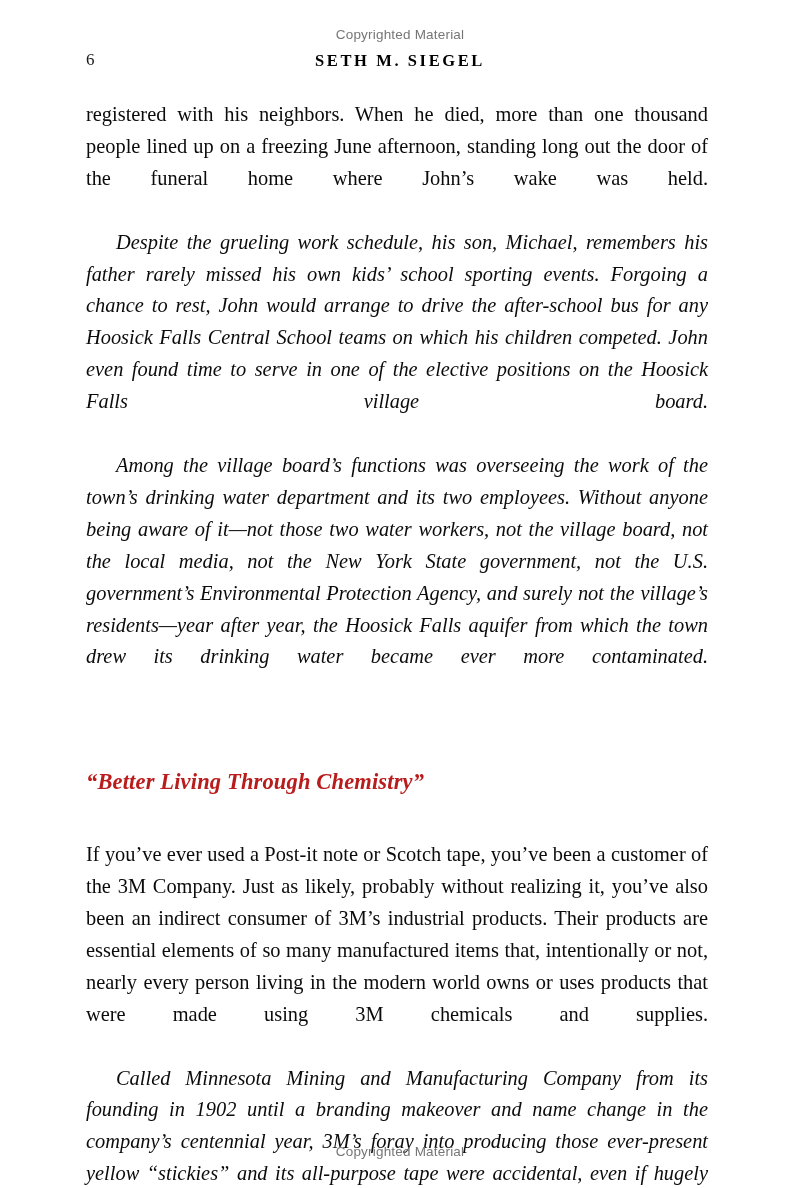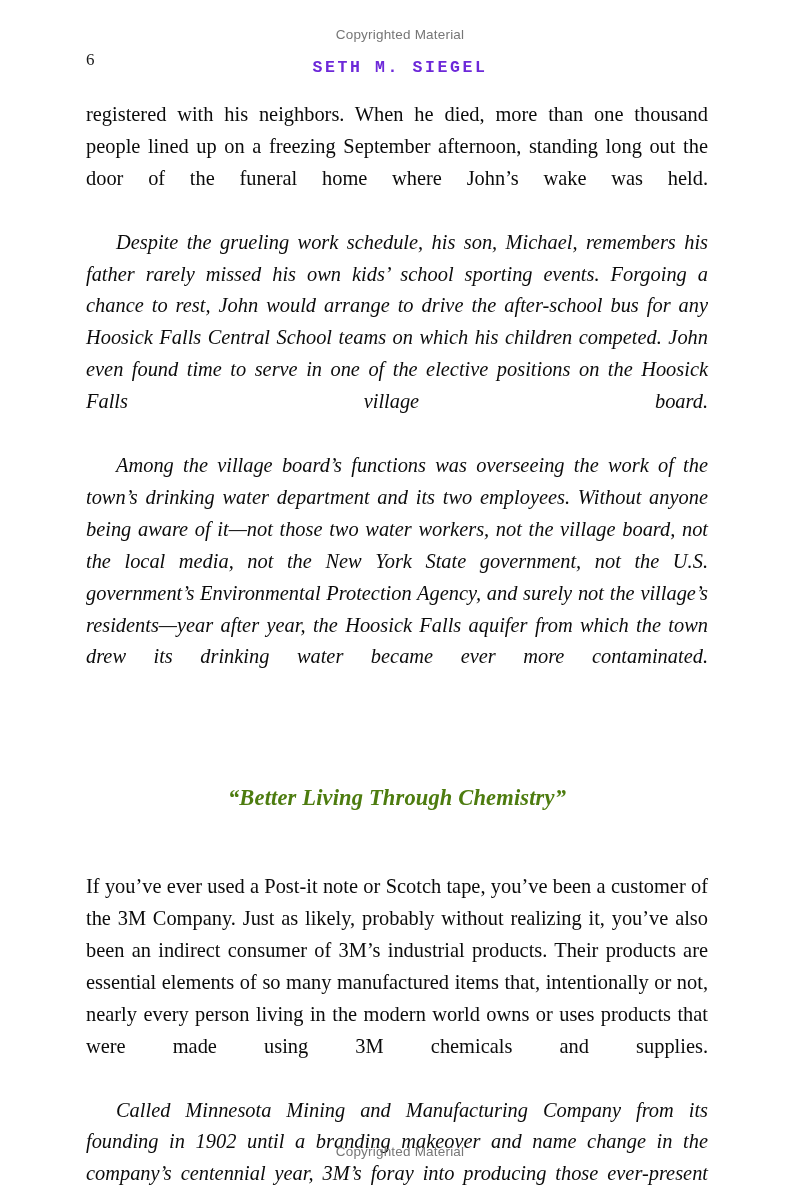--- a/index.html
+++ b/index.html
@@ -53,28 +53,28 @@
     top: 0;
     font-family: "Liberation Serif", "DejaVu Serif", serif;
     font-size: 17px;
     color: #1a1a1a;
     line-height: 24px;
   }
 
   .running-head-title {
     position: absolute;
     left: 0;
-    top: 8px;
+    top: 1px;
     width: 800px;
     text-align: center;
-    font-family: Liberation Mono, monospace;
+    font-family: Liberation Serif, serif;
     font-weight: bold;
     font-size: 16.5px;
     letter-spacing: 2.6px;
-    color: #6d28d9;
+    color: #000000;
     line-height: 24px;
     white-space: nowrap;
   }
 
   
   .textblock {
     position: absolute;
     left: 86px;
     top: 99px;
     width: 622px;
@@ -98,29 +98,28 @@
   }
 
   
   p.body::after {
     content: "";
     display: inline-block;
     width: 100%;
   }
 
   .section-heading {
-    margin: 16px;
+    margin: 0;
     font-family: "Liberation Serif", "DejaVu Serif", serif;
     font-weight: bold;
     font-style: italic;
     font-size: 22.5px;
     line-height: 30px;
-    color: #4d7c0f;
+    color: #b91c1c;
     letter-spacing: 0.15px;
-    text-align: center;
   }
 
   .gap-before-heading { height: 62px; }
   .gap-after-heading  { height: 42px; }
 
   
   .copyright-bottom {
     position: absolute;
     top: 1144px;
     left: 0;
@@ -140,21 +139,21 @@
 
   <div class="copyright-top">Copyrighted Material</div>
 
   <div class="running-head-row">
     <div class="folio">6</div>
     <div class="running-head-title">SETH M. SIEGEL</div>
   </div>
 
   <div class="textblock">
 
-    <p class="body">registered with his neighbors. When he died, more than one thousand people lined up on a freezing September afternoon, standing long out the door of the funeral home where John’s wake was held.</p>
+    <p class="body">registered with his neighbors. When he died, more than one thousand people lined up on a freezing June afternoon, standing long out the door of the funeral home where John’s wake was held.</p>
 
     <p class="body indent">Despite the grueling work schedule, his son, Michael, remembers his father rarely missed his own kids’ school sporting events. Forgoing a chance to rest, John would arrange to drive the after-school bus for any Hoosick Falls Central School teams on which his children competed. John even found time to serve in one of the elective positions on the Hoosick Falls village board.</p>
 
     <p class="body indent">Among the village board’s functions was overseeing the work of the town’s drinking water department and its two employees. Without anyone being aware of it—not those two water workers, not the village board, not the local media, not the New York State government, not the U.S. government’s Environmental Protection Agency, and surely not the village’s residents—year after year, the Hoosick Falls aquifer from which the town drew its drinking water became ever more contaminated.</p>
 
     <div class="gap-before-heading"></div>
 
     <h2 class="section-heading">“Better Living Through Chemistry”</h2>
 
     <div class="gap-after-heading"></div>

